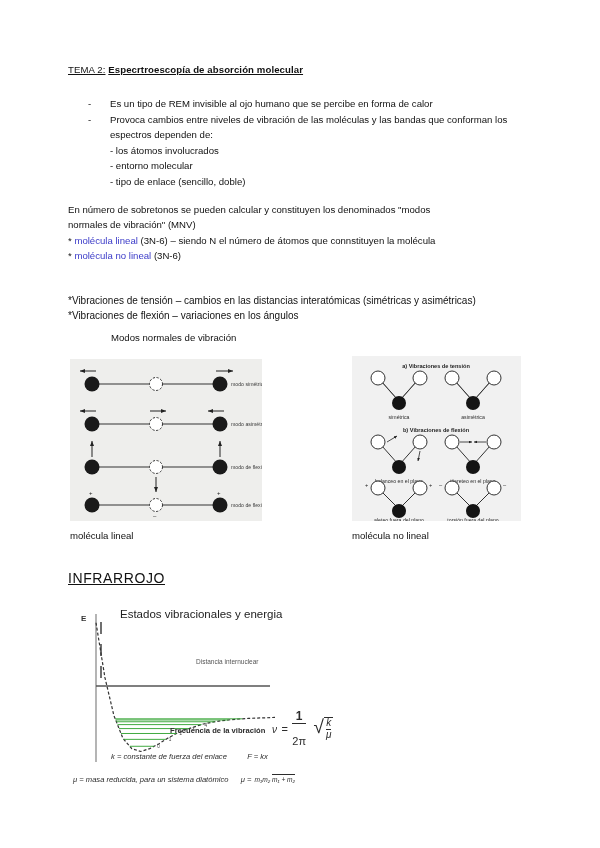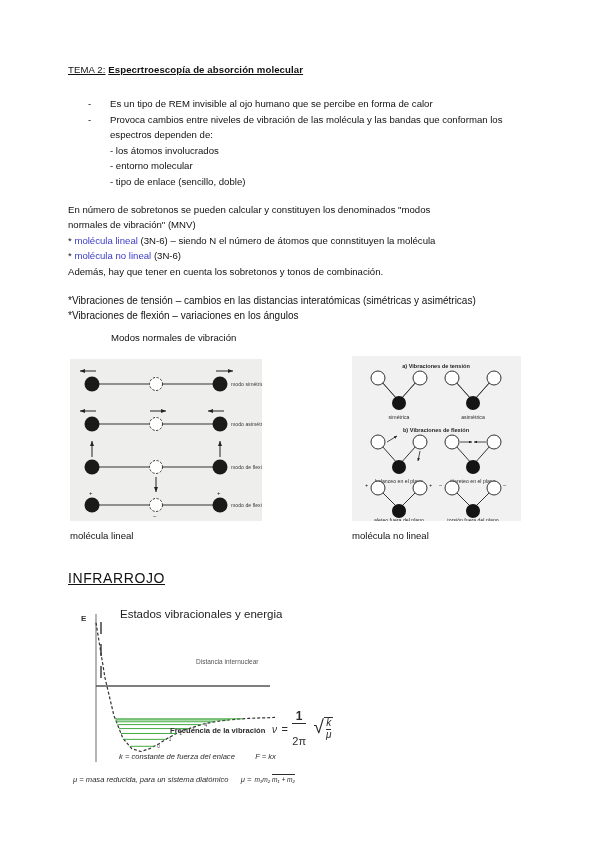--- a/index.html
+++ b/index.html
@@ -204,21 +204,21 @@
   }
   .sqrt .inner .num { font-size: 10px; font-style: italic; display:block; }
   .sqrt .inner .den { font-size: 10px; font-style: italic; display:block; border-top:1.1px solid #2c2c2c;}
 
   .eq-line {
     position: absolute;
     font-size: 7.6px;
     color: #2c2c2c;
     white-space: nowrap;
   }
-  .eq-k { left: 21px; top: 152px; padding-left: 28px; }
+  .eq-k { left: 13px; top: 152px; padding-left: 28px; }
   .eq-mu { left: 3px; top: 175px; }
   .eq-k .em, .eq-mu .em { font-style: italic; }
   .mini-frac {
     display: inline-block;
     text-align: center;
     vertical-align: middle;
     line-height: 1.0;
     font-style: italic;
     font-size: 6.6px;
     margin-left: 1px;
@@ -238,41 +238,40 @@
 
   <div class="bullets">
 
     <div class="bullet-row">
       <span class="bullet-dash">-</span>
       <span class="bullet-text">Es un tipo de REM invisible al ojo humano que se percibe en forma de calor</span>
     </div>
 
     <div class="bullet-row">
       <span class="bullet-dash">-</span>
-      <span class="bullet-text">Provoca cambios entre niveles de vibración de las molécula y las bandas que conforman los espectros dependen de:</span>
+      <span class="bullet-text">Provoca cambios entre niveles de vibración de las moléculas y las bandas que conforman los espectros dependen de:</span>
     </div>
     <div class="sub-line">- los átomos involucrados</div>
     <div class="sub-line">- entorno molecular</div>
     <div class="sub-line">- tipo de enlace (sencillo, doble)</div>
   </div>
 
   <div class="para-block">
     <div>En número de sobretonos se pueden calcular y constituyen los denominados "modos</div>
     <div>normales de vibración" (MNV)</div>
     <div>
       <span>*</span>
       <span class="blue">molécula lineal</span>
       <span>(3N-6) – siendo N el número de átomos que connstituyen la molécula</span>
     </div>
     <div>
       <span>*</span>
       <span class="blue">molécula no lineal</span>
       <span>(3N-6)</span>
     </div>
-    <div>Además, hay que tener en cuenta los sobretonos y tonos de combinación.</div>
   </div>
 
   <div class="para-block2">
     <div>*Vibraciones de tensión – cambios en las distancias interatómicas (simétricas y asimétricas)</div>
     <div>*Vibraciones de flexión – variaciones en los ángulos</div>
   </div>
 
   <div class="section-label">Modos normales de vibración</div>
 
   <div class="fig fig-left">

